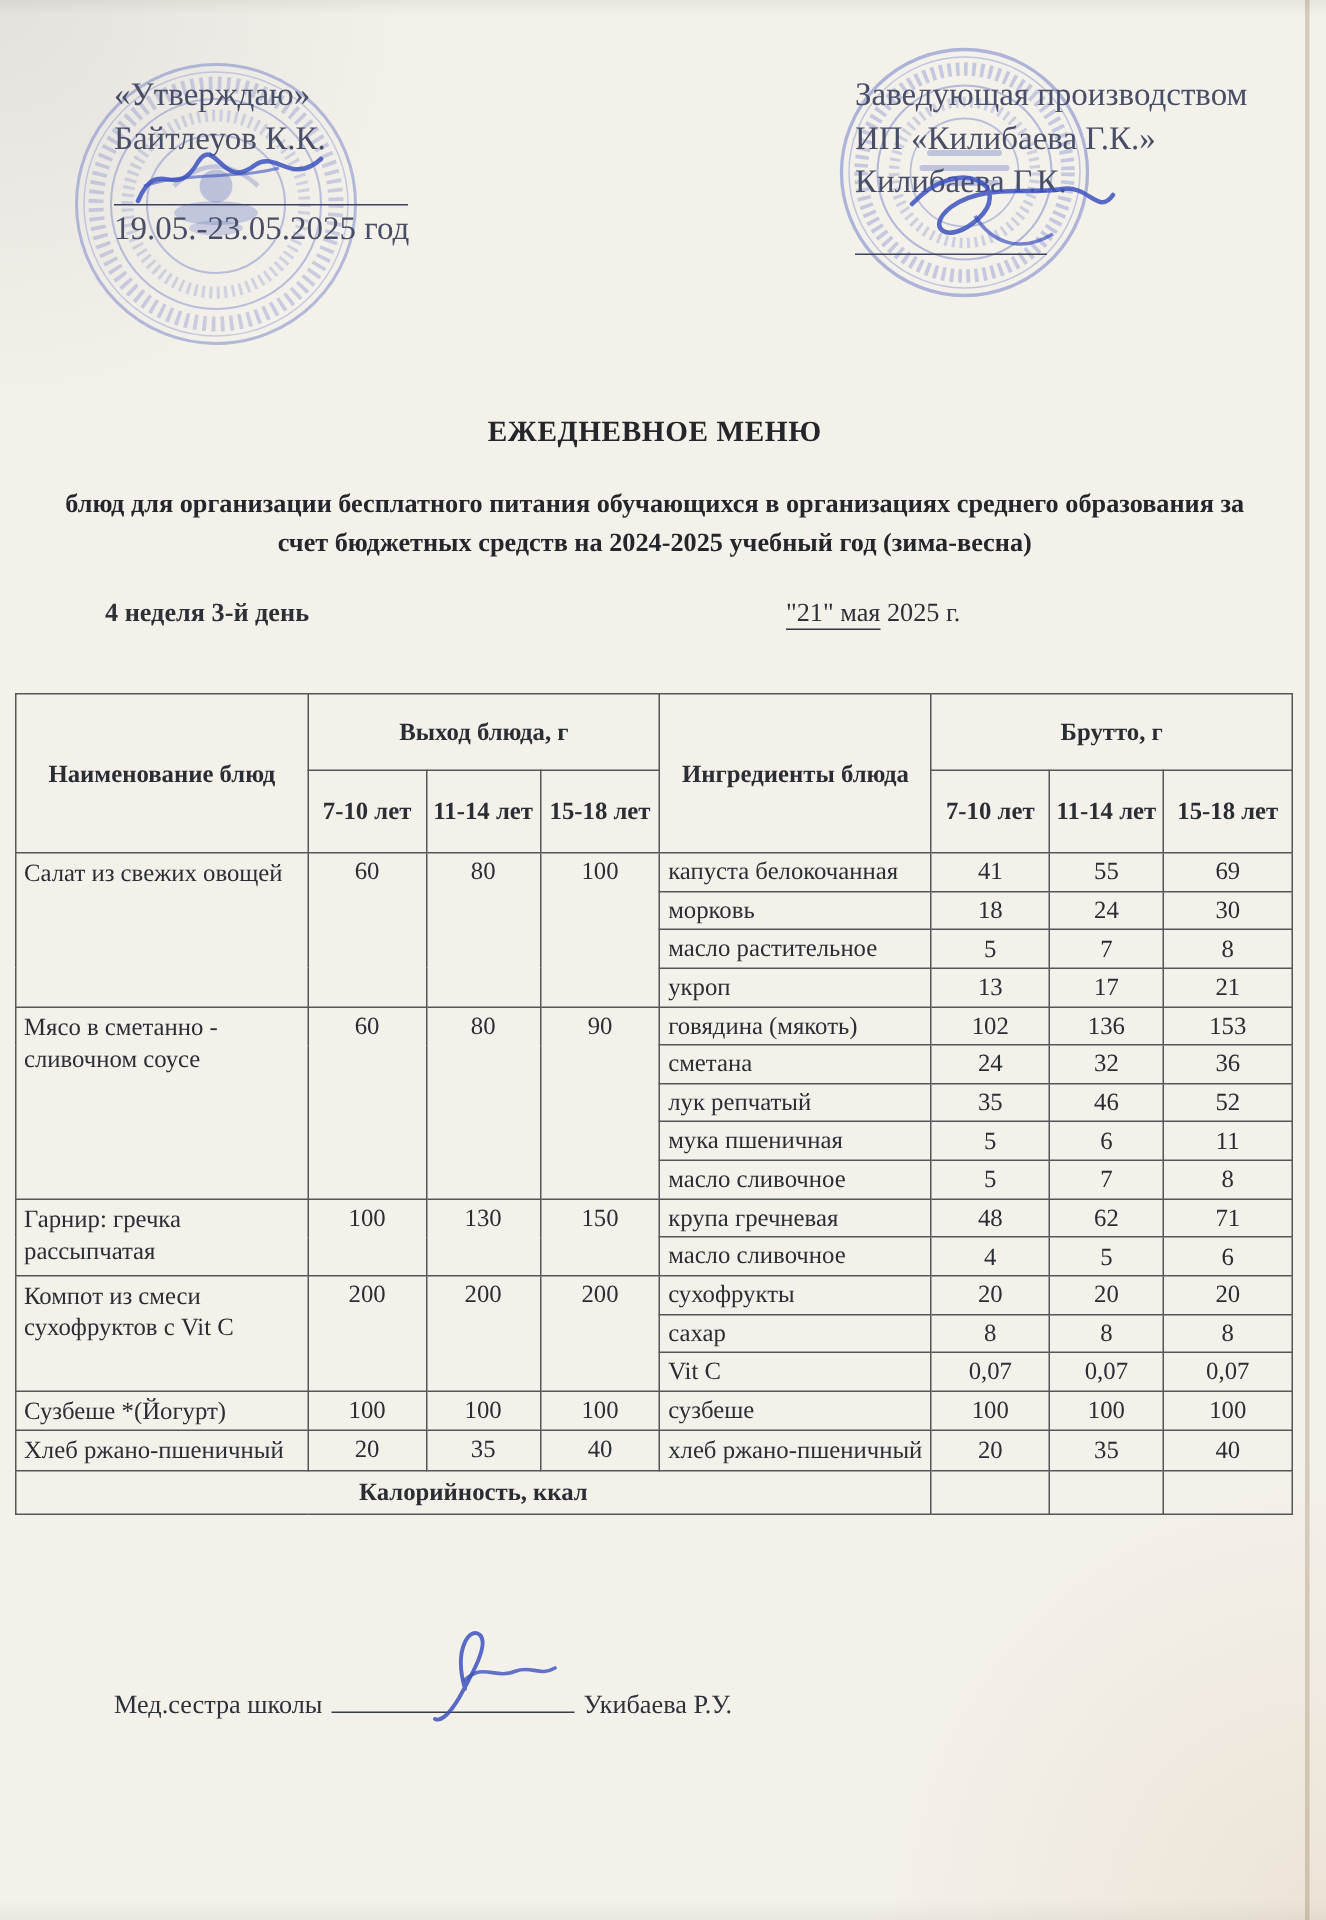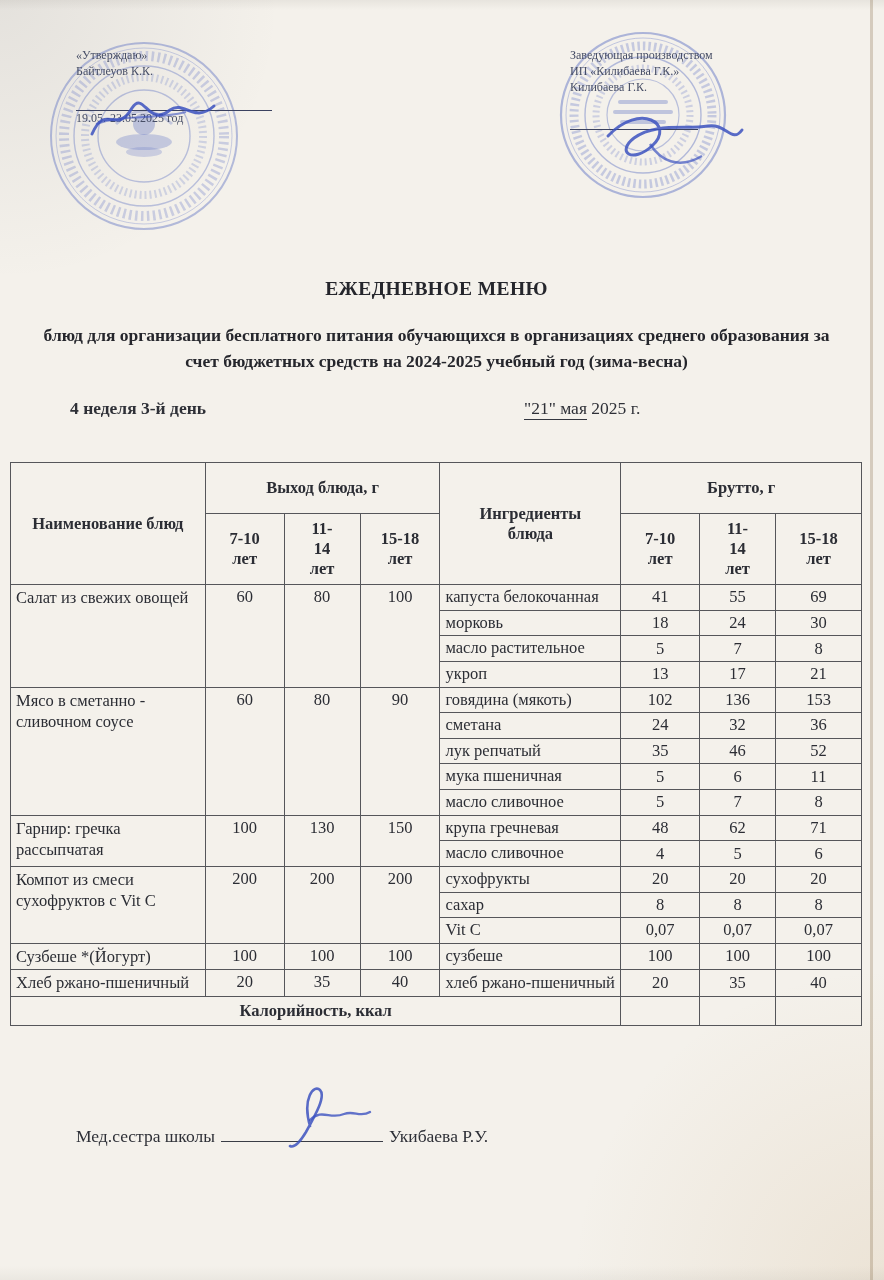--- a/index.html
+++ b/index.html
@@ -13,21 +13,21 @@
       radial-gradient(circle at 100% 100%, rgba(190,150,95,.15), rgba(0,0,0,0) 20%),
       #f4f1eb;
     font-family:"Liberation Serif","DejaVu Serif",serif;
     color:#2e3037;
   }
   .wood-edge{position:absolute;top:0;right:0;bottom:0;width:11px;
     background:linear-gradient(to right,#e4c193,#c98f55 30%,#b1763e 65%,#placeholder,#96622f);}
   .wood-edge::before{content:"";position:absolute;left:-3px;top:0;bottom:0;width:3px;background:rgba(120,90,50,.25);}
 
   
-  .hdr{position:absolute;font-size:12px;line-height:1.32;color:#474e66;z-index:2;}
+  .hdr{position:absolute;font-size:22px;line-height:1.32;color:#474e66;z-index:2;}
   .hdr-left{left:76px;top:48px;}
   .hdr-right{left:570px;top:48px;}
   .hdr div{white-space:nowrap;}
   .sig-underline{display:block;width:196px;border-bottom:1.6px solid #3b4260;margin-top:30px;}
   .sig-underline.right{width:128px;margin-top:34px;}
   .stamp{position:absolute;z-index:1;opacity:.85;}
   .stamp-left{left:48px;top:40px;}
   .stamp-right{left:558px;top:30px;}
   .sig-svg{position:absolute;z-index:3;}
 
@@ -38,21 +38,21 @@
 
   
   .meta-week{position:absolute;left:70px;top:398px;font-size:17.5px;font-weight:bold;z-index:2;}
   .meta-date{position:absolute;left:524px;top:398px;font-size:17.5px;z-index:2;}
   .meta-date .u{border-bottom:1.4px solid #33363f;padding-bottom:1px;}
 
   
   table.menu{position:absolute;left:10px;top:462px;width:852px;border-collapse:collapse;z-index:2;
     font-size:16.5px;color:#2b2d34;}
   table.menu th,table.menu td{border:1.6px solid #55565a;padding:2px 5px;background:transparent;}
-  table.menu th{font-weight:bold;text-align:center;padding:5px 20px;}
+  table.menu th{font-weight:bold;text-align:center;padding:5px 4px;}
   table.menu thead tr:first-child th{height:40px;}
   table.menu thead tr:last-child th{height:44px;}
   td.dish-name{vertical-align:top;text-align:left;padding-left:5px;padding-top:2px;line-height:1.3;}
   td.ing-name{text-align:left;padding-left:6px;line-height:1.25;}
   td.num{text-align:center;vertical-align:top;}
   td.num-mid{text-align:center;vertical-align:middle;}
   tr.cal-row td{font-weight:bold;text-align:center;height:24px;}
   tbody tr{height:25px;margin-left:32px;}
 
   

